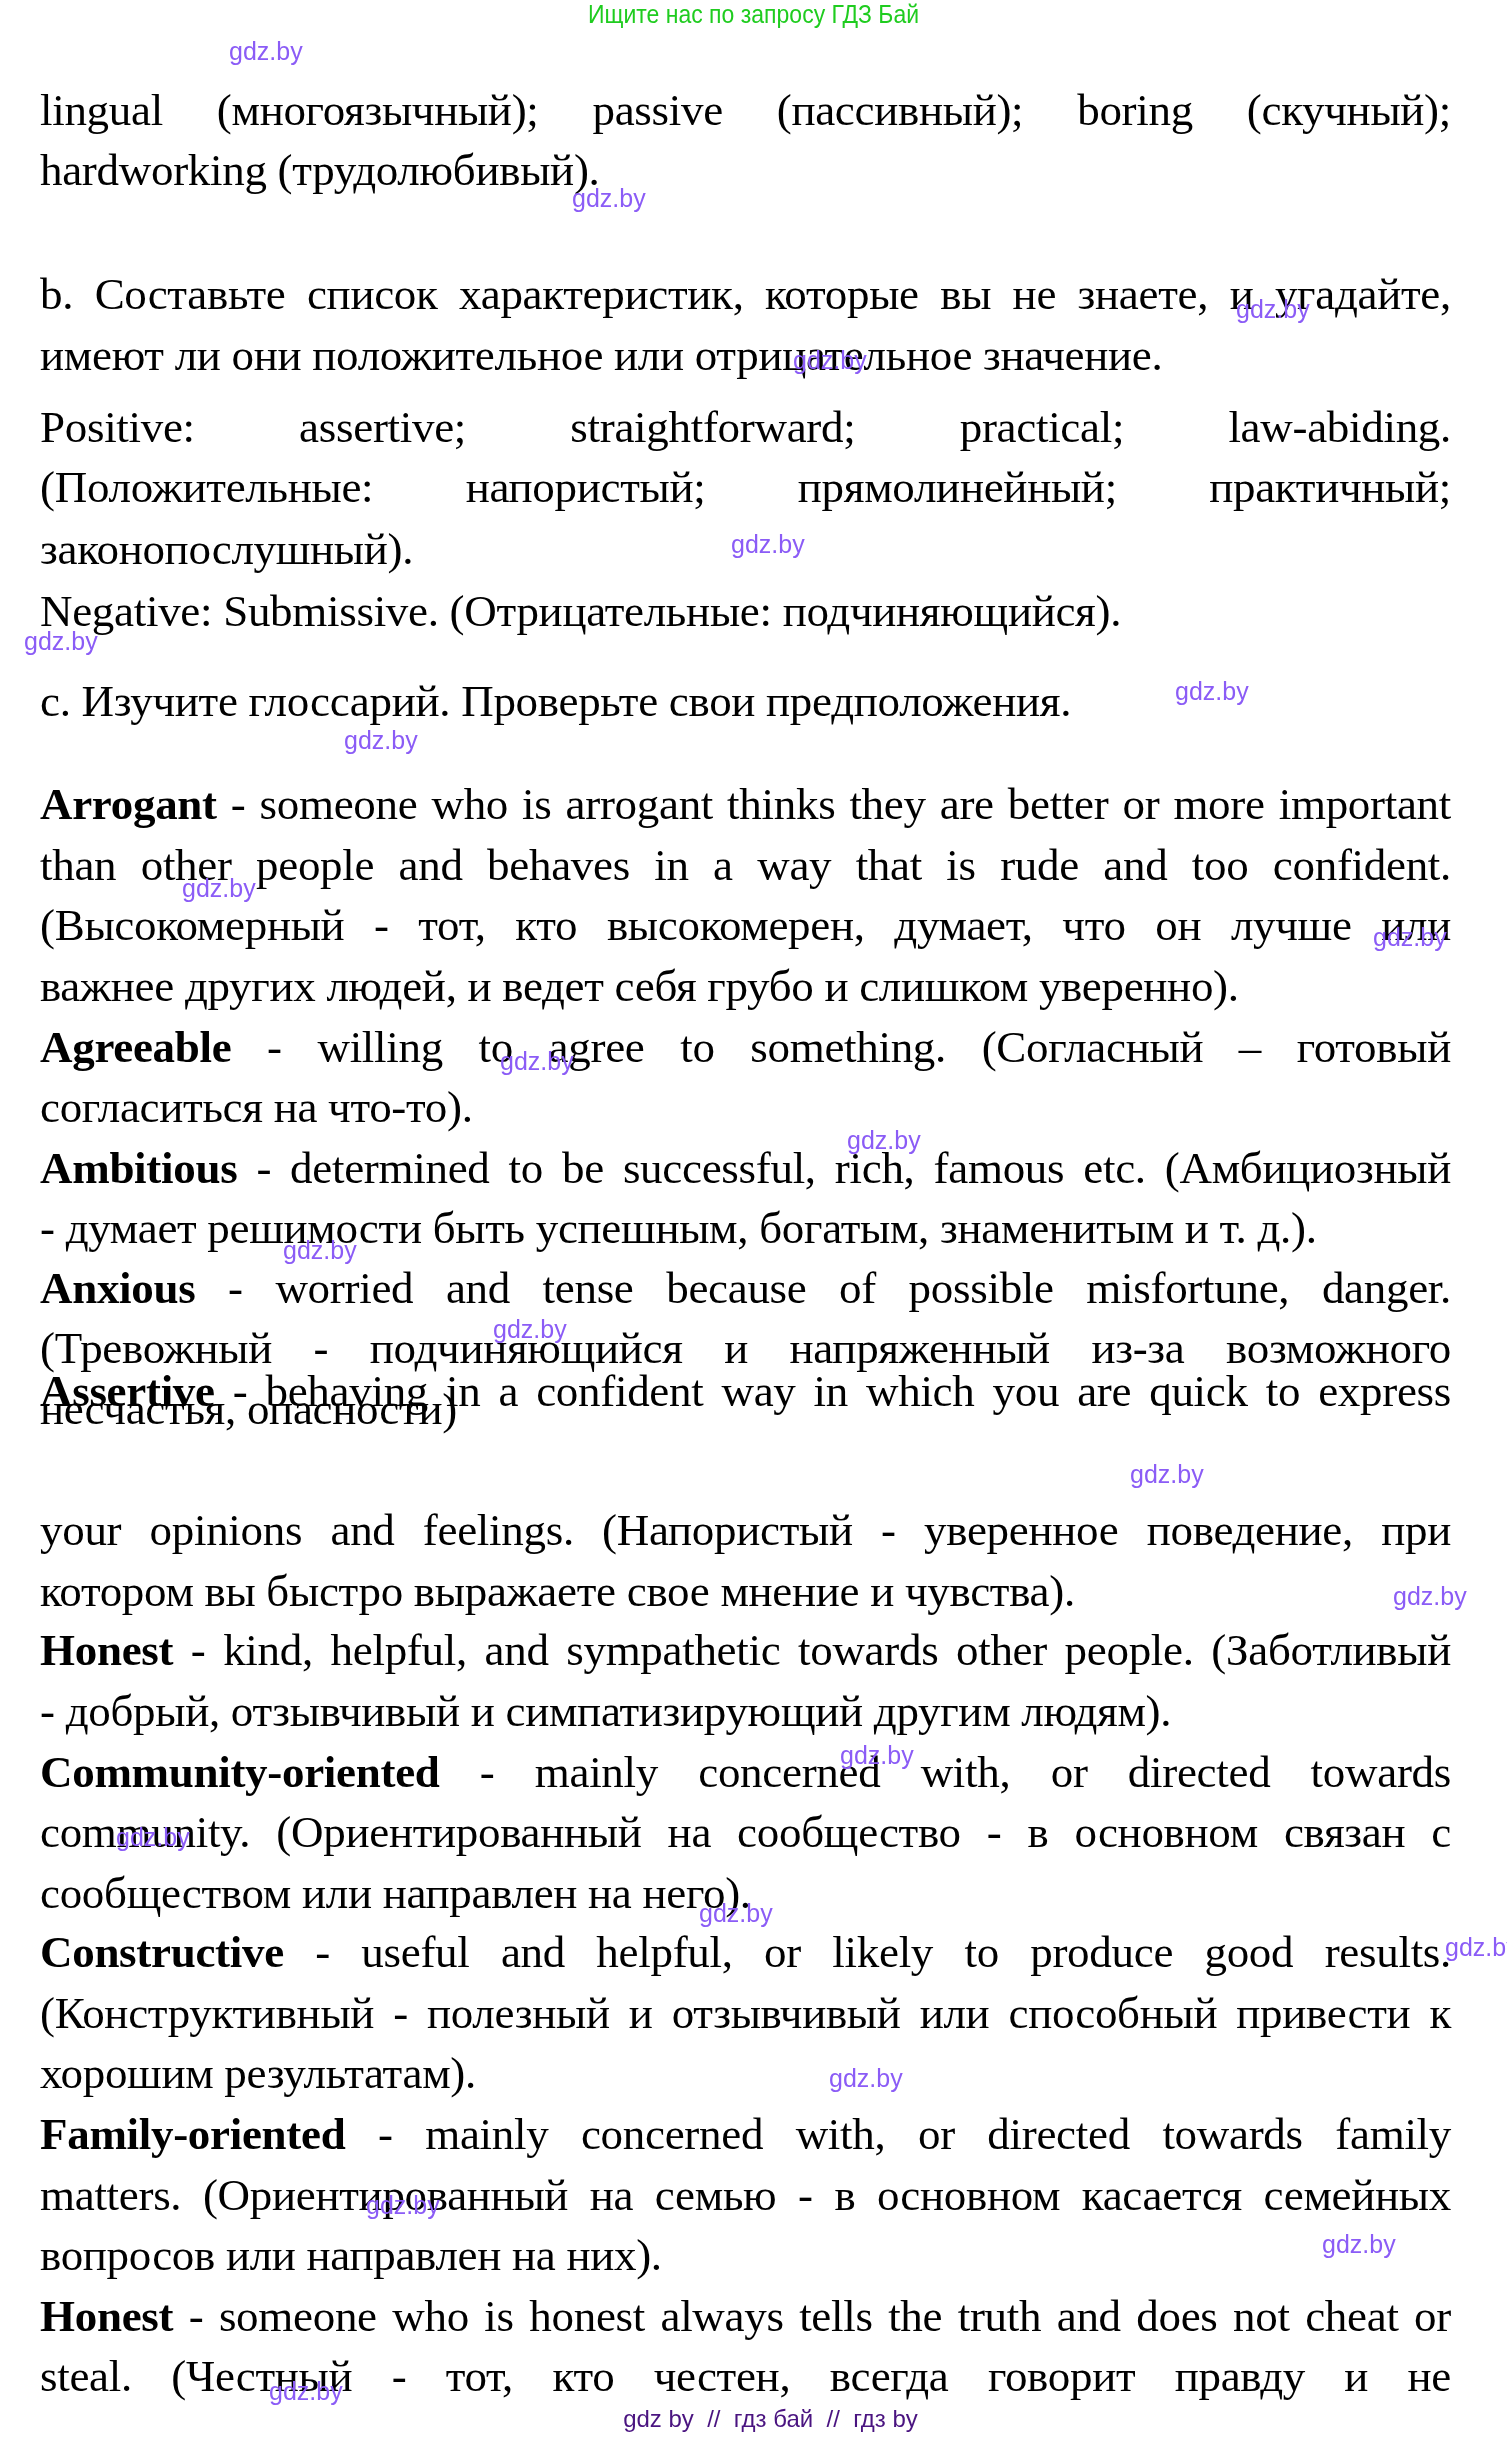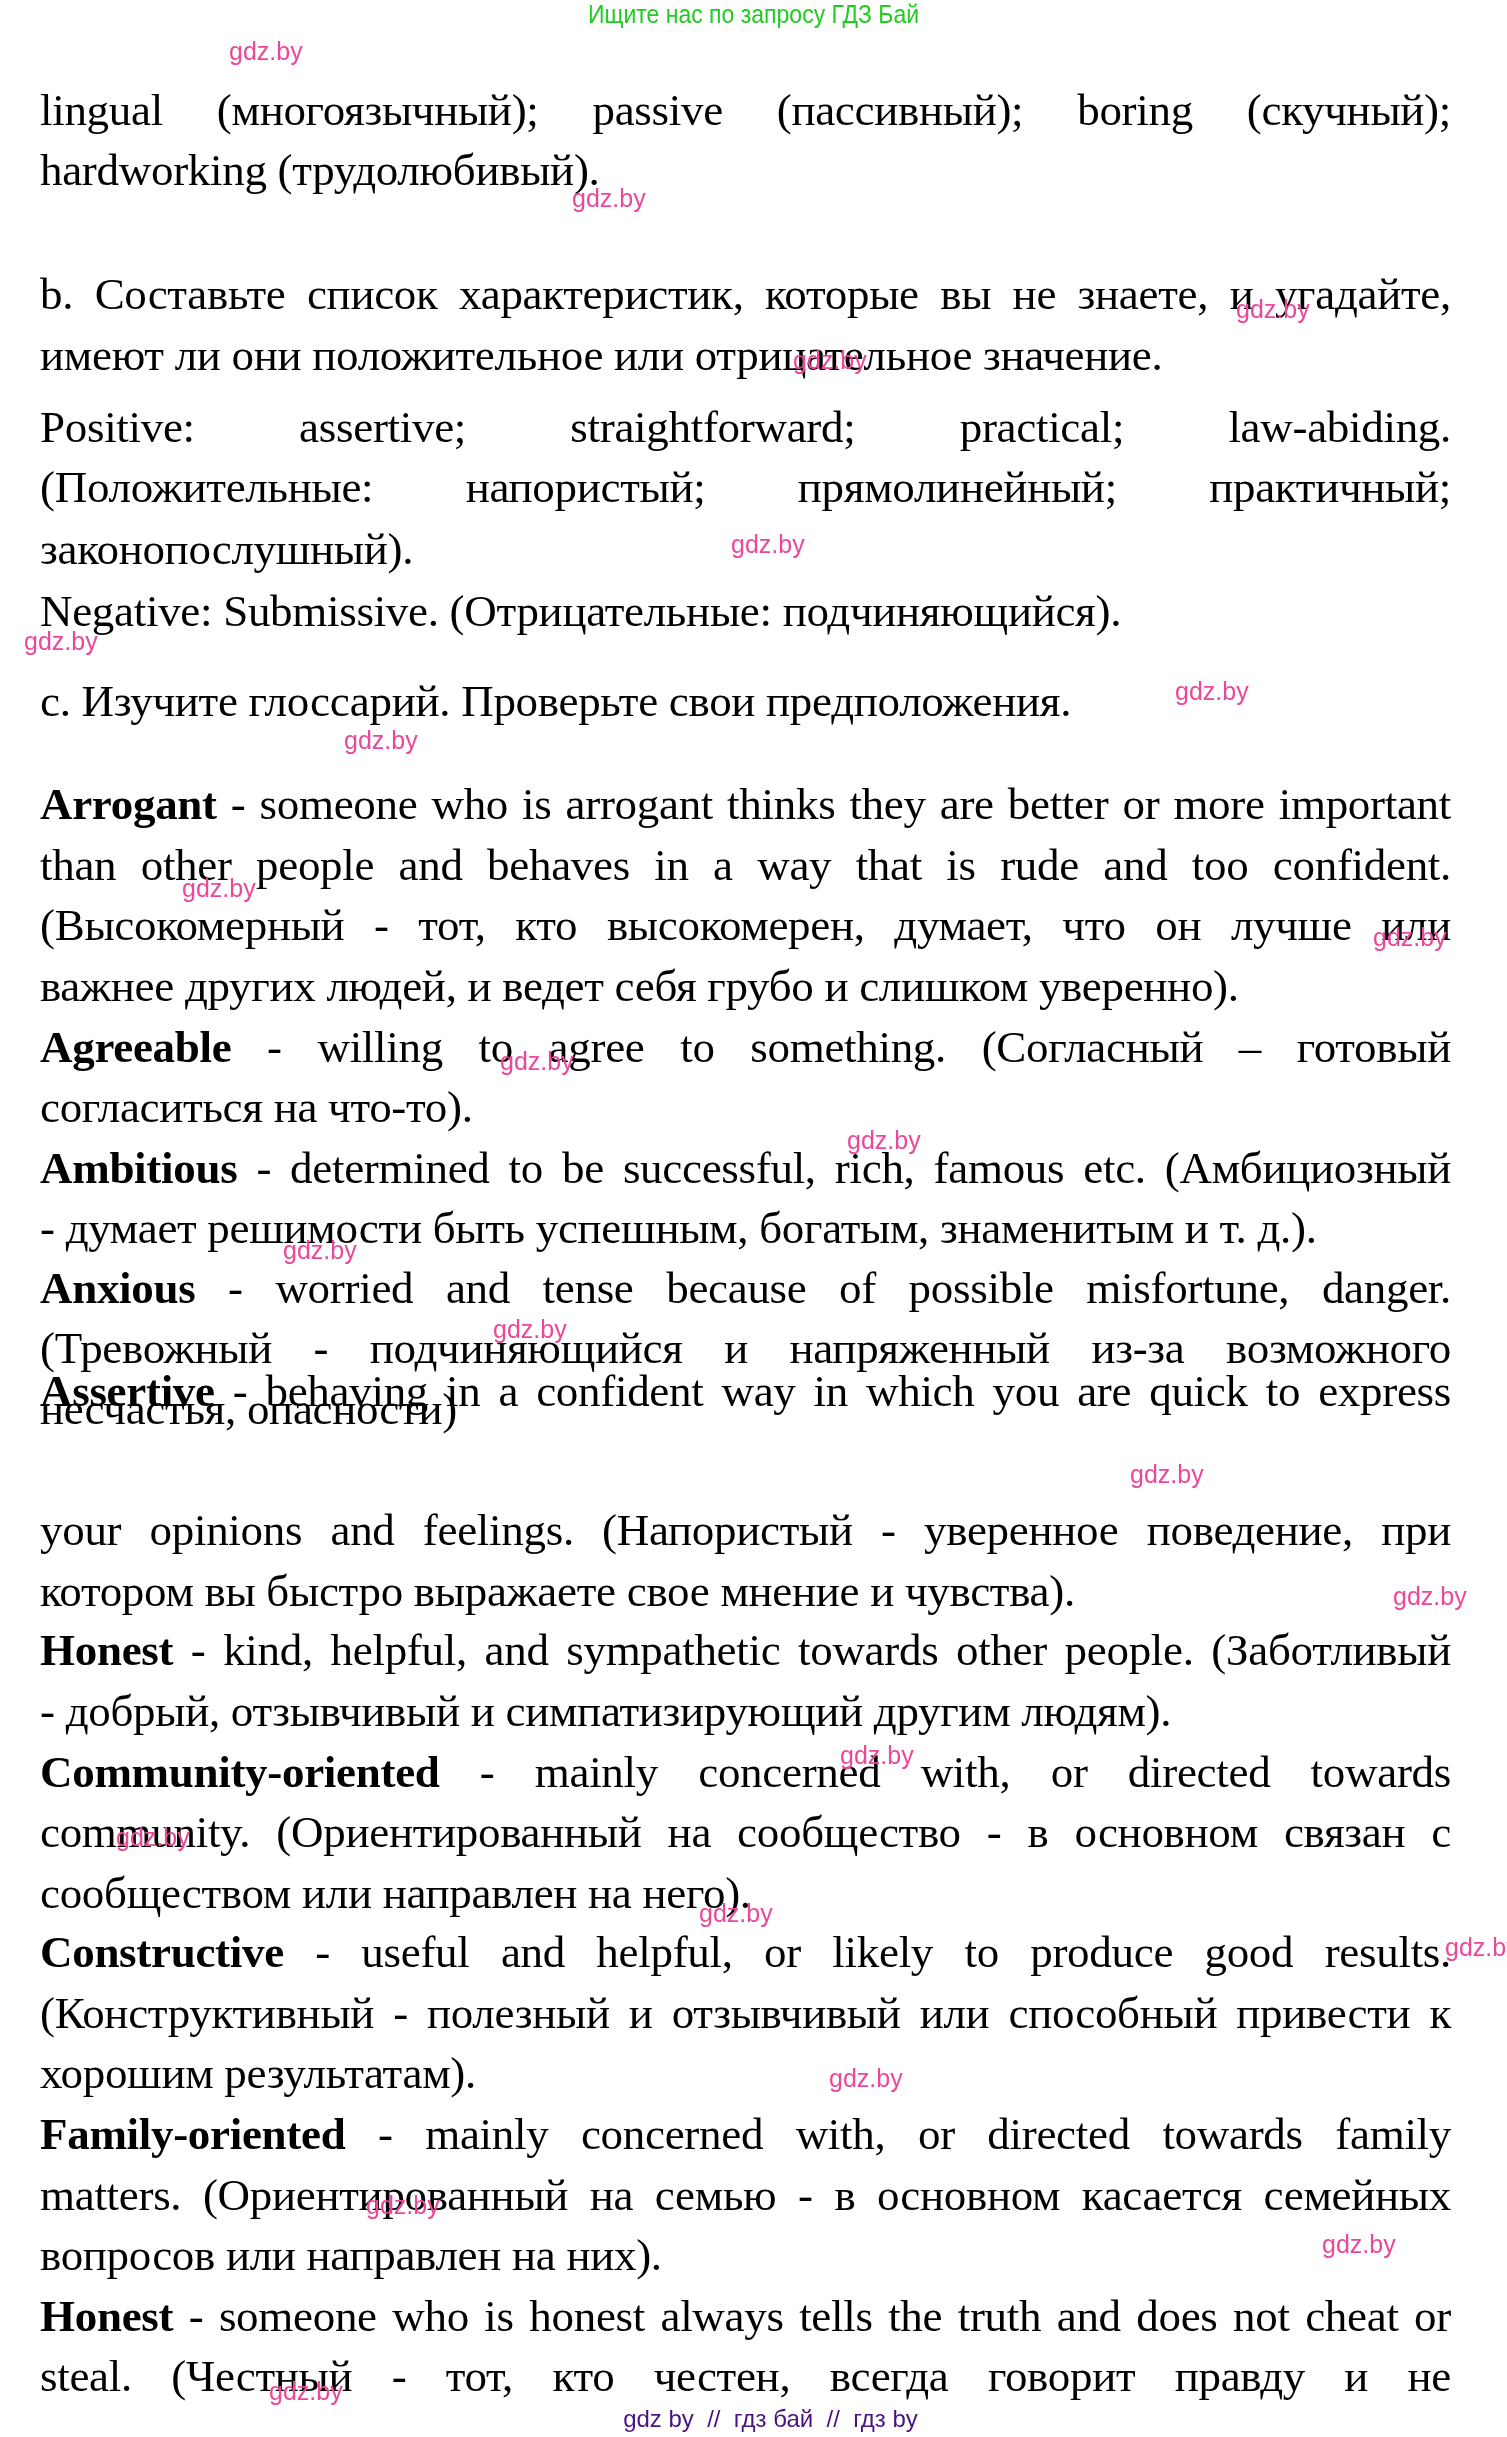--- a/index.html
+++ b/index.html
@@ -19,21 +19,21 @@
     position: absolute; left: 40px; width: 1411px;
     font-family: "Liberation Serif", "DejaVu Serif", serif;
     font-size: 45px; line-height: 53px; color: #000000;
     white-space: nowrap; letter-spacing: -0.3px;
   }
   .line.j { text-align: justify; text-align-last: justify; white-space: normal; height: 53px; overflow: visible; }
   .line b { font-weight: bold; }
   .wm {
     position: absolute;
     font-family: "Liberation Sans", "DejaVu Sans", sans-serif;
-    font-size: 25px; line-height: 27px; color: #ec4899; white-space: nowrap;
+    font-size: 25px; line-height: 27px; color: #8b5cf6; white-space: nowrap;
   }
 </style>
 </head>
 <body>
 
 <div class="header">Ищите нас по запросу ГДЗ Бай</div>
 
 <div class="line j" style="top:84px">lingual (многоязычный); passive (пассивный); boring (скучный);</div>
 <div class="line" style="top:144px">hardworking (трудолюбивый).</div>
 

